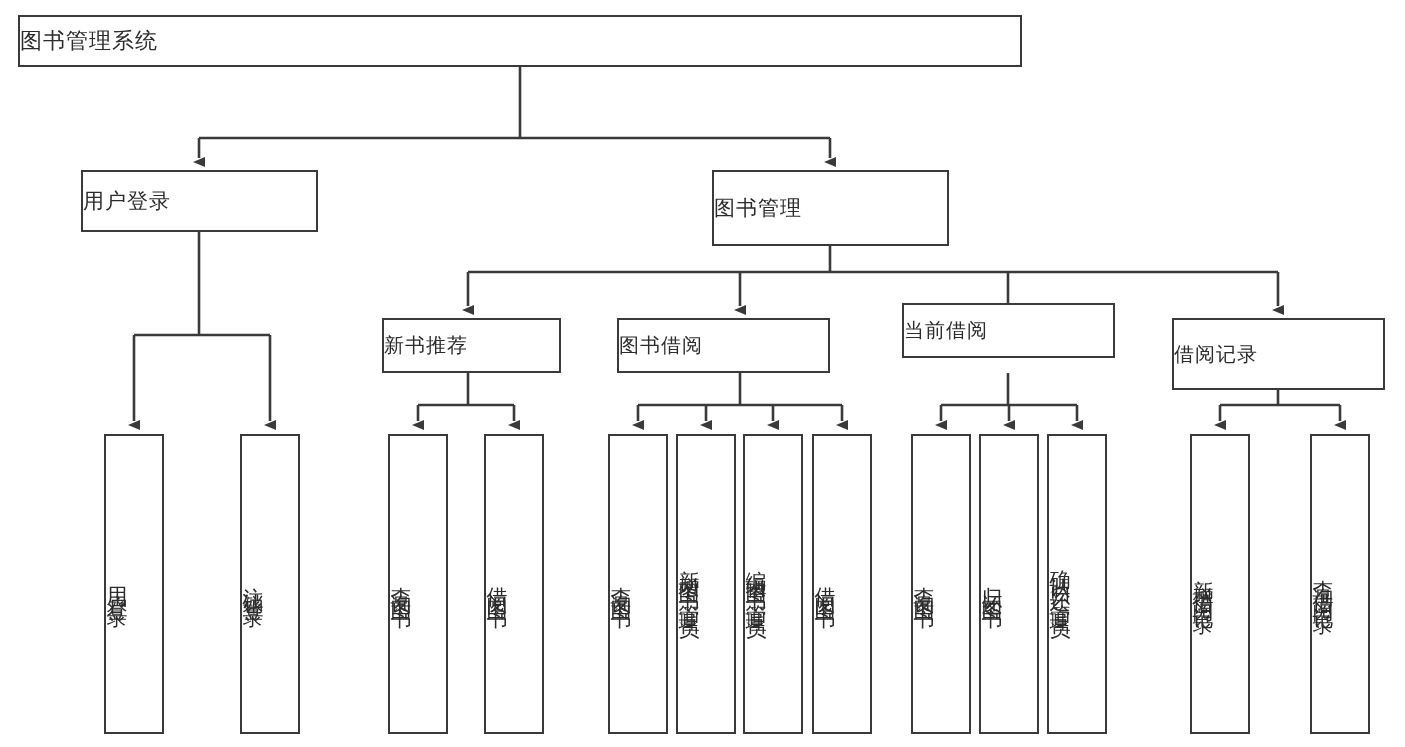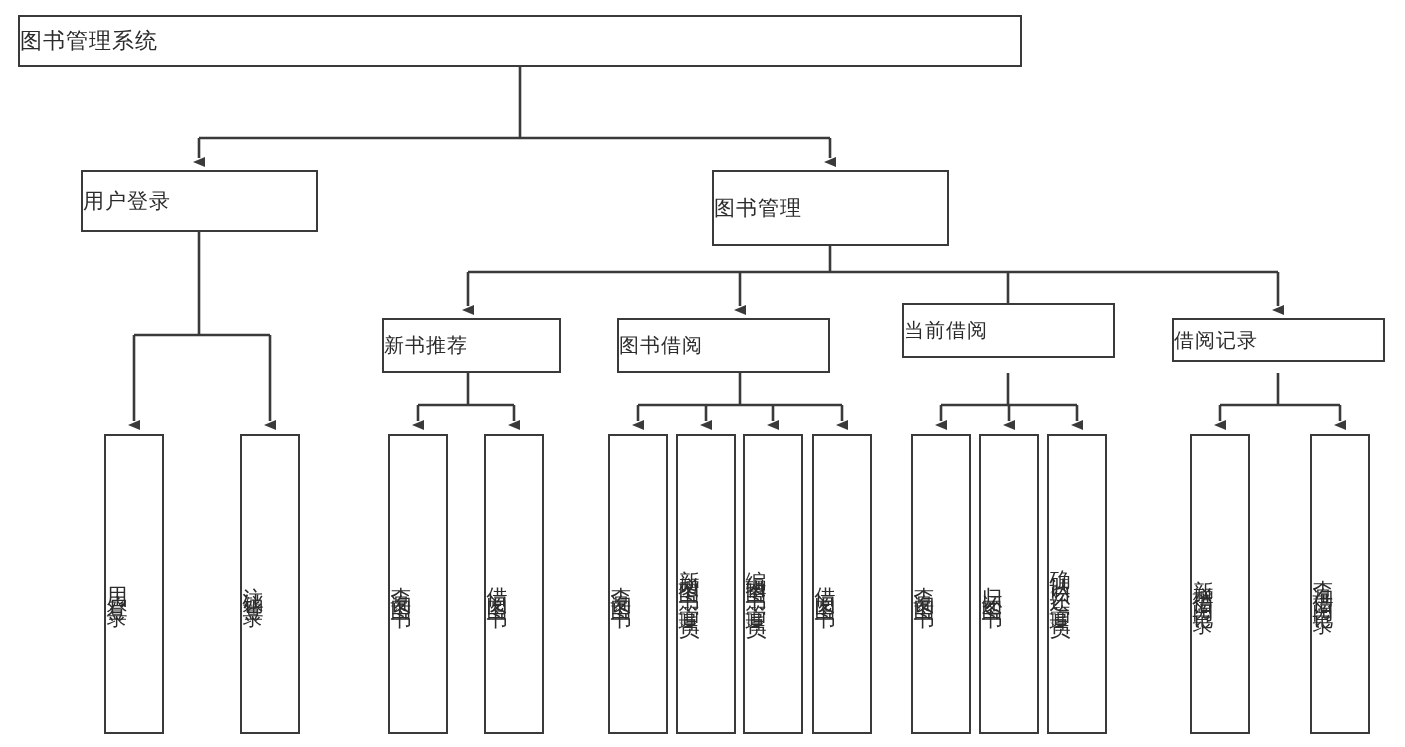--- a/index.html
+++ b/index.html
@@ -137,21 +137,21 @@
 
   <div class="node node-l2" style="left:362px; top:318px; width:179px; height:55px;margin-left:20px;">
     <span>新书推荐</span>
   </div>
   <div class="node node-l2" style="left:617px; top:318px; width:213px; height:55px;">
     <span>图书借阅</span>
   </div>
   <div class="node node-l2" style="left:902px; top:303px; width:213px; height:55px;">
     <span>当前借阅</span>
   </div>
-  <div class="node node-l2" style="left:1172px; top:318px; width:213px; height:44px;">
+  <div class="node node-l2" style="left:1172px; top:318px; width:213px; height:72px;">
     <span>借阅记录</span>
   </div>
 
   <div class="node node-leaf" style="left:104px; top:434px; width:60px; height:300px;">
     <span class="vtext">用户登录</span>
   </div>
   <div class="node node-leaf" style="left:240px; top:434px; width:60px; height:300px;">
     <span class="vtext">注销登录</span>
   </div>
 

